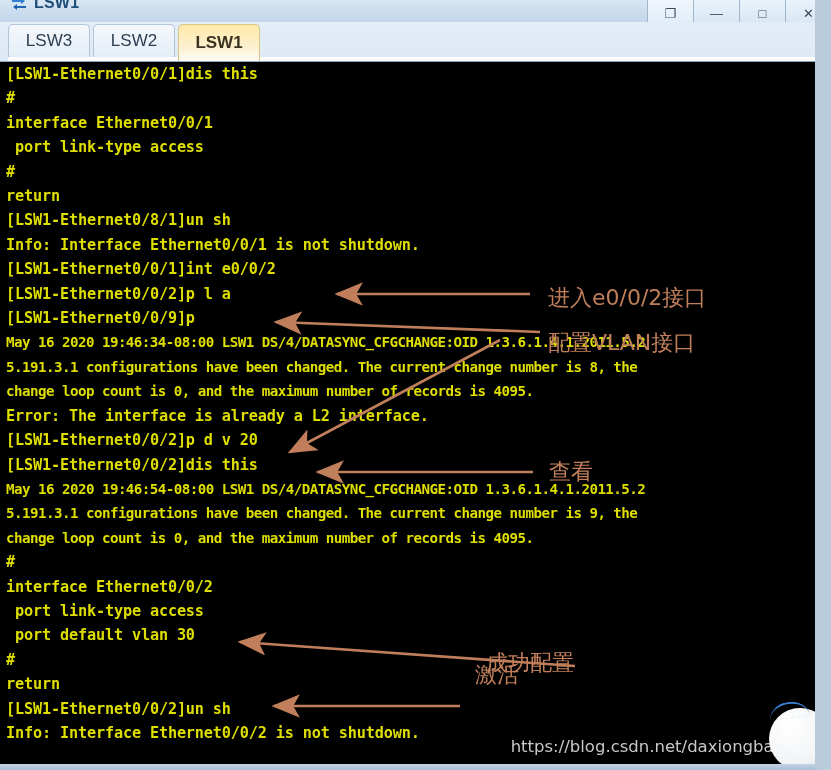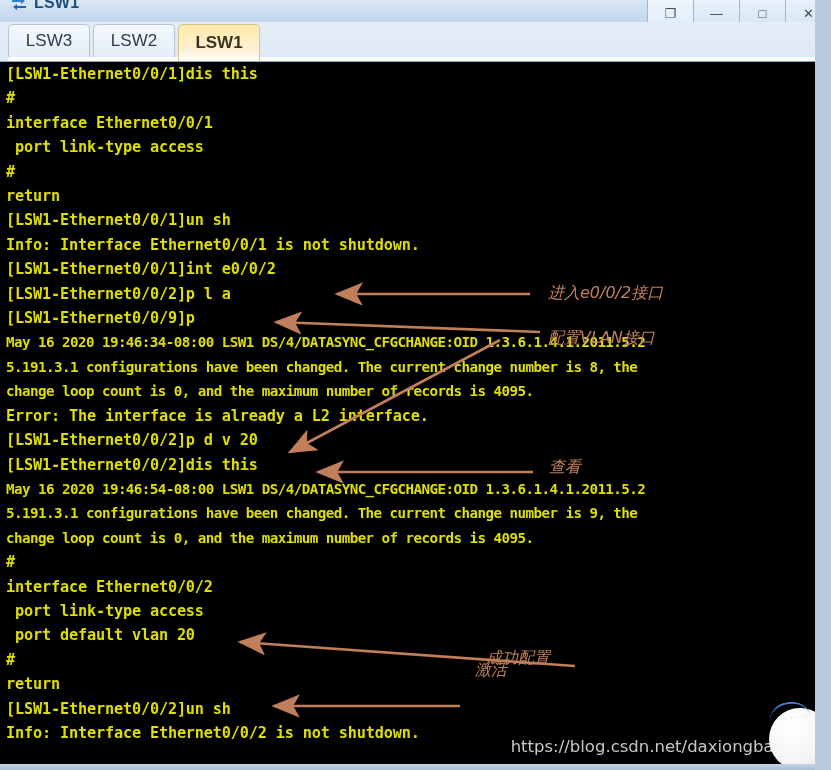--- a/index.html
+++ b/index.html
@@ -146,23 +146,22 @@
   .overlay {
     position: absolute;
     left: 0; top: 0;
     width: 831px; height: 770px;
     pointer-events: none;
   }
   .anno {
     position: absolute;
     color: #c07f5a;
     font-family: "DejaVu Sans", sans-serif;
-    font-size: 16px;
+    font-size: 22px;
     white-space: nowrap;
-    font-style: italic;
   }
 
   
   .watermark {
     position: absolute;
     right: 6px; bottom: 14px;
     color: #dadada;
     font-size: 16.5px;
     font-family: "DejaVu Sans", sans-serif;
     white-space: nowrap;
@@ -237,38 +236,38 @@
   </div>
 
   <div class="terminal">
     <div class="term-inner" id="term">
         <div class="line">[LSW1-Ethernet0/0/1]dis this</div>
         <div class="line">#</div>
         <div class="line">interface Ethernet0/0/1</div>
         <div class="line"> port link-type access</div>
         <div class="line">#</div>
         <div class="line">return</div>
-        <div class="line">[LSW1-Ethernet0/0/1]un sh</div>
+        <div class="line">[LSW1-Ethernet0/8/1]un sh</div>
         <div class="line">Info: Interface Ethernet0/0/1 is not shutdown.</div>
         <div class="line">[LSW1-Ethernet0/0/1]int e0/0/2</div>
         <div class="line">[LSW1-Ethernet0/0/2]p l a</div>
         <div class="line">[LSW1-Ethernet0/0/9]p</div>
         <div class="line sys">May 16 2020 19:46:34-08:00 LSW1 DS/4/DATASYNC_CFGCHANGE:OID 1.3.6.1.4.1.2011.5.2</div>
         <div class="line sys">5.191.3.1 configurations have been changed. The current change number is 8, the</div>
         <div class="line sys">change loop count is 0, and the maximum number of records is 4095.</div>
         <div class="line">Error: The interface is already a L2 interface.</div>
         <div class="line">[LSW1-Ethernet0/0/2]p d v 20</div>
         <div class="line">[LSW1-Ethernet0/0/2]dis this</div>
         <div class="line sys">May 16 2020 19:46:54-08:00 LSW1 DS/4/DATASYNC_CFGCHANGE:OID 1.3.6.1.4.1.2011.5.2</div>
         <div class="line sys">5.191.3.1 configurations have been changed. The current change number is 9, the</div>
         <div class="line sys">change loop count is 0, and the maximum number of records is 4095.</div>
         <div class="line">#</div>
         <div class="line">interface Ethernet0/0/2</div>
         <div class="line"> port link-type access</div>
-        <div class="line"> port default vlan 20</div>
+        <div class="line"> port default vlan 30</div>
         <div class="line">#</div>
         <div class="line">return</div>
         <div class="line">[LSW1-Ethernet0/0/2]un sh</div>
         <div class="line">Info: Interface Ethernet0/0/2 is not shutdown.</div>
       </div>
   </div>
 
   <div class="overlay">
     <svg width="831" height="770">
       <defs>

